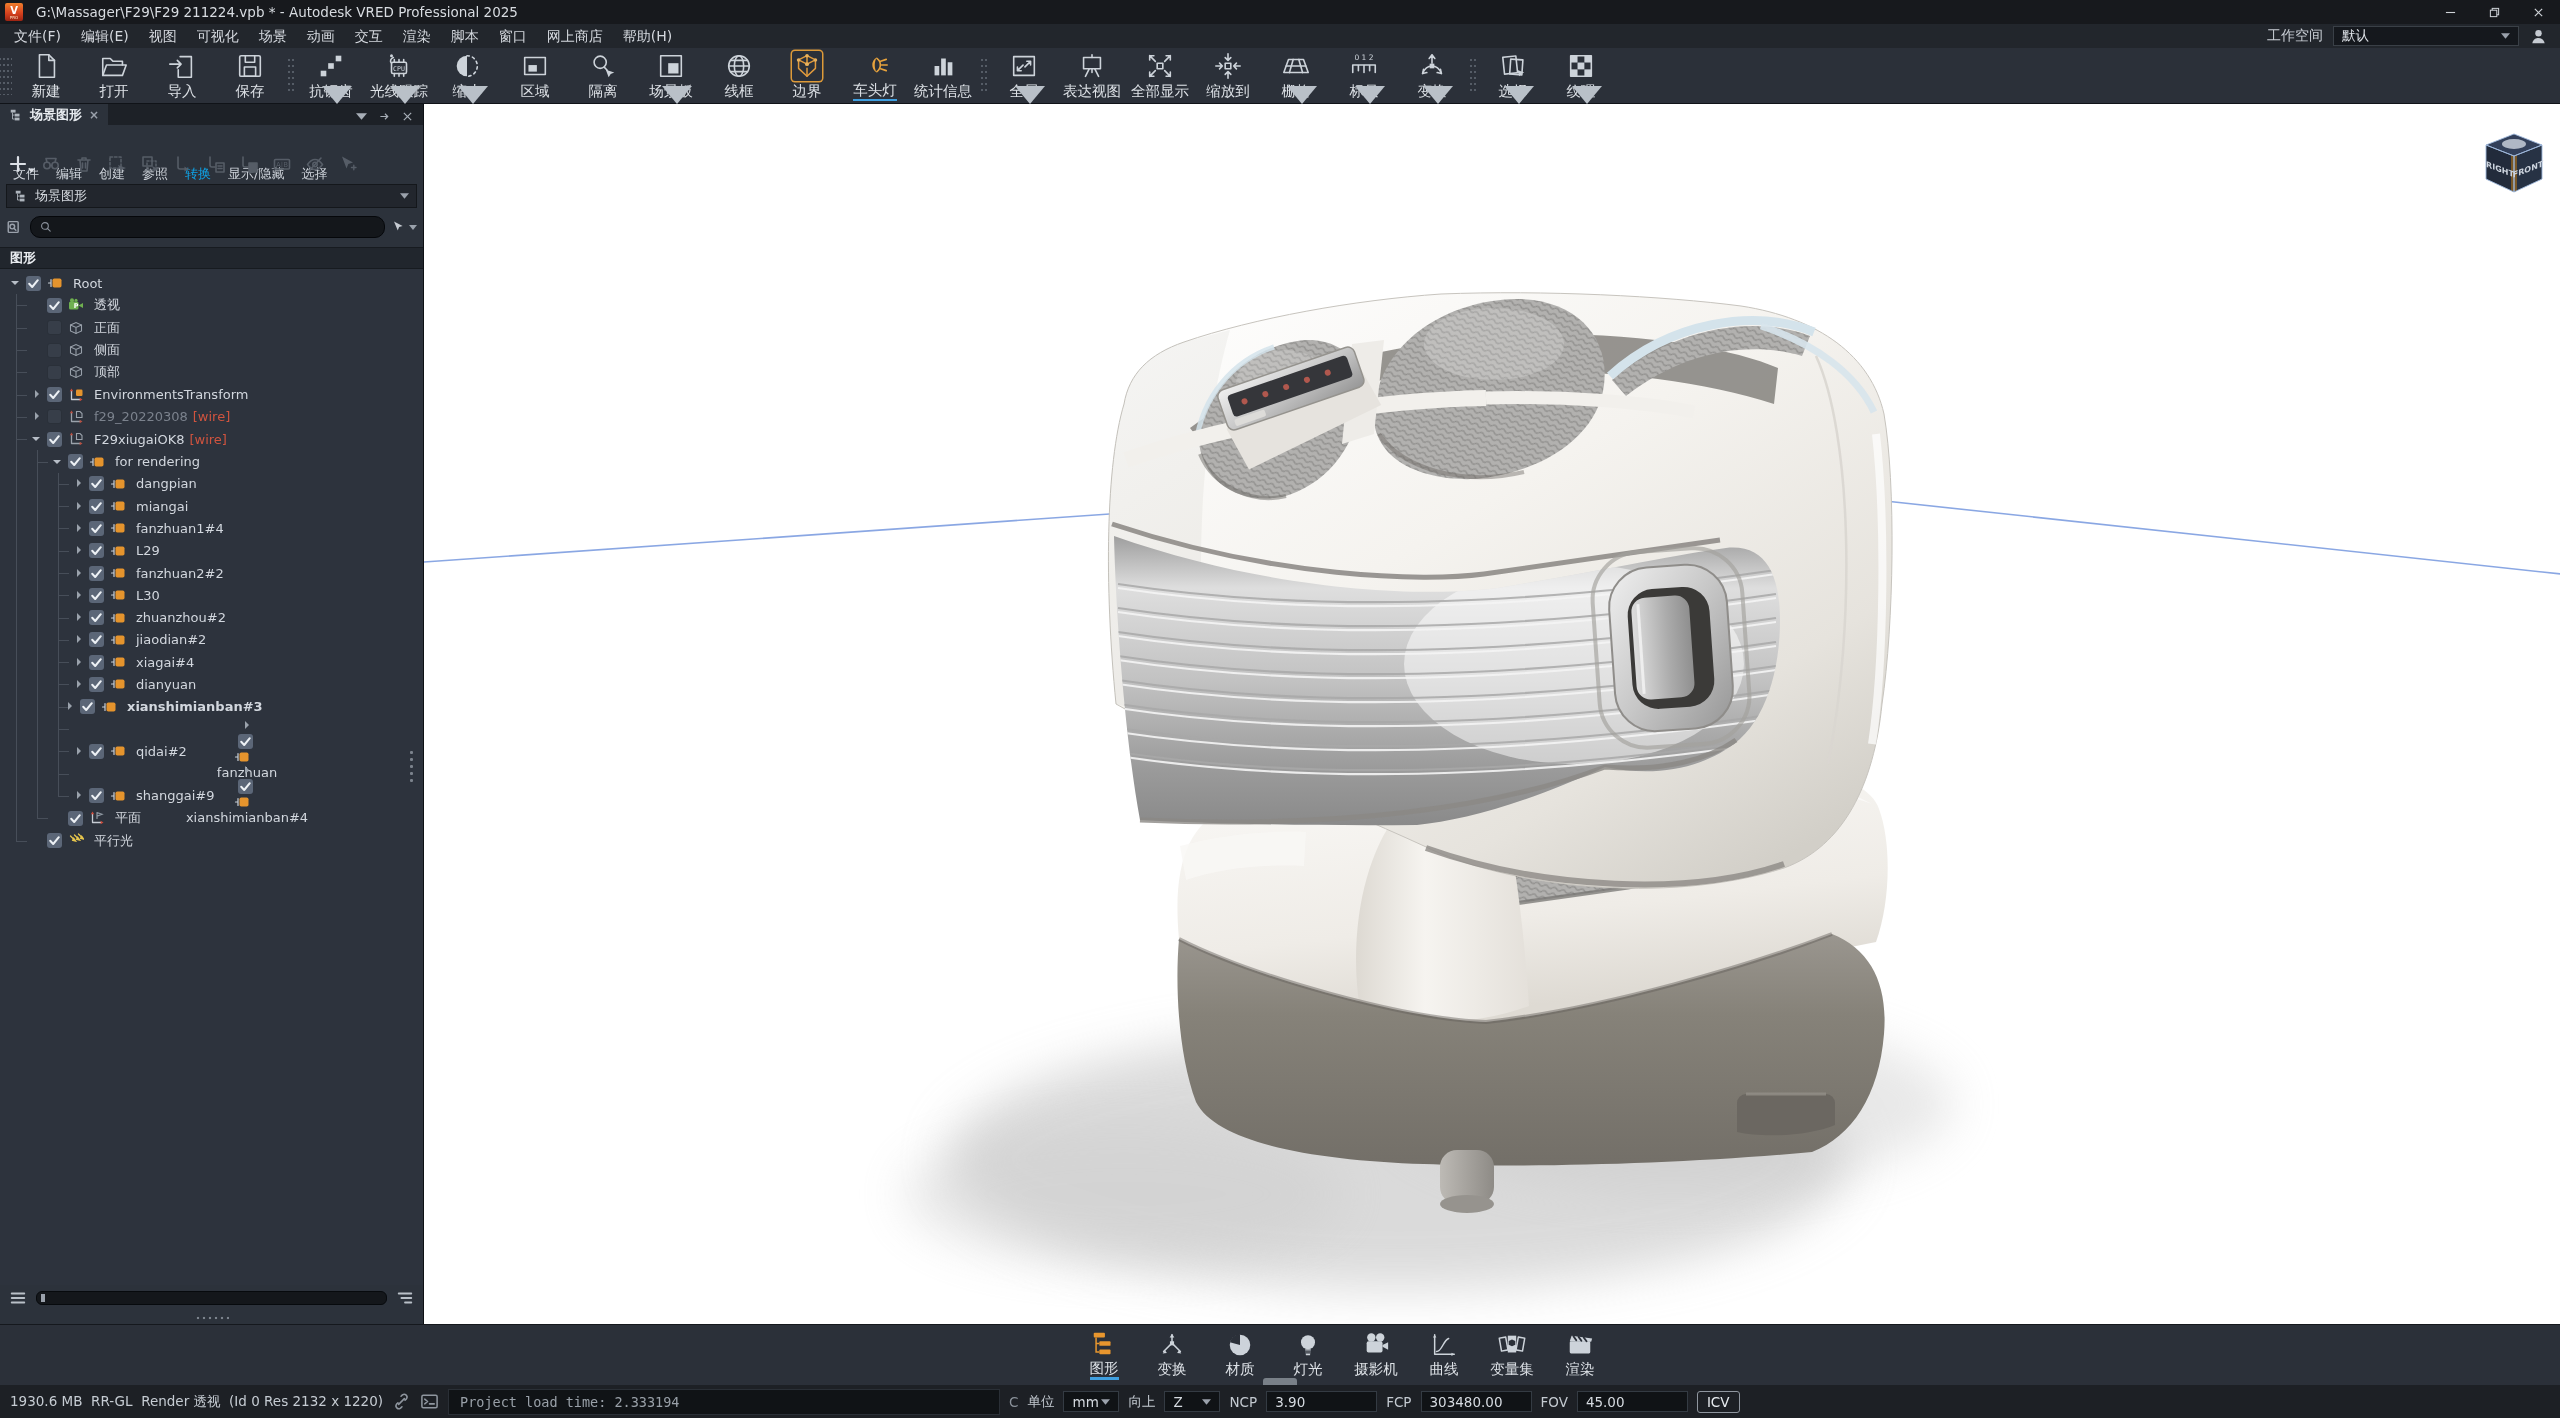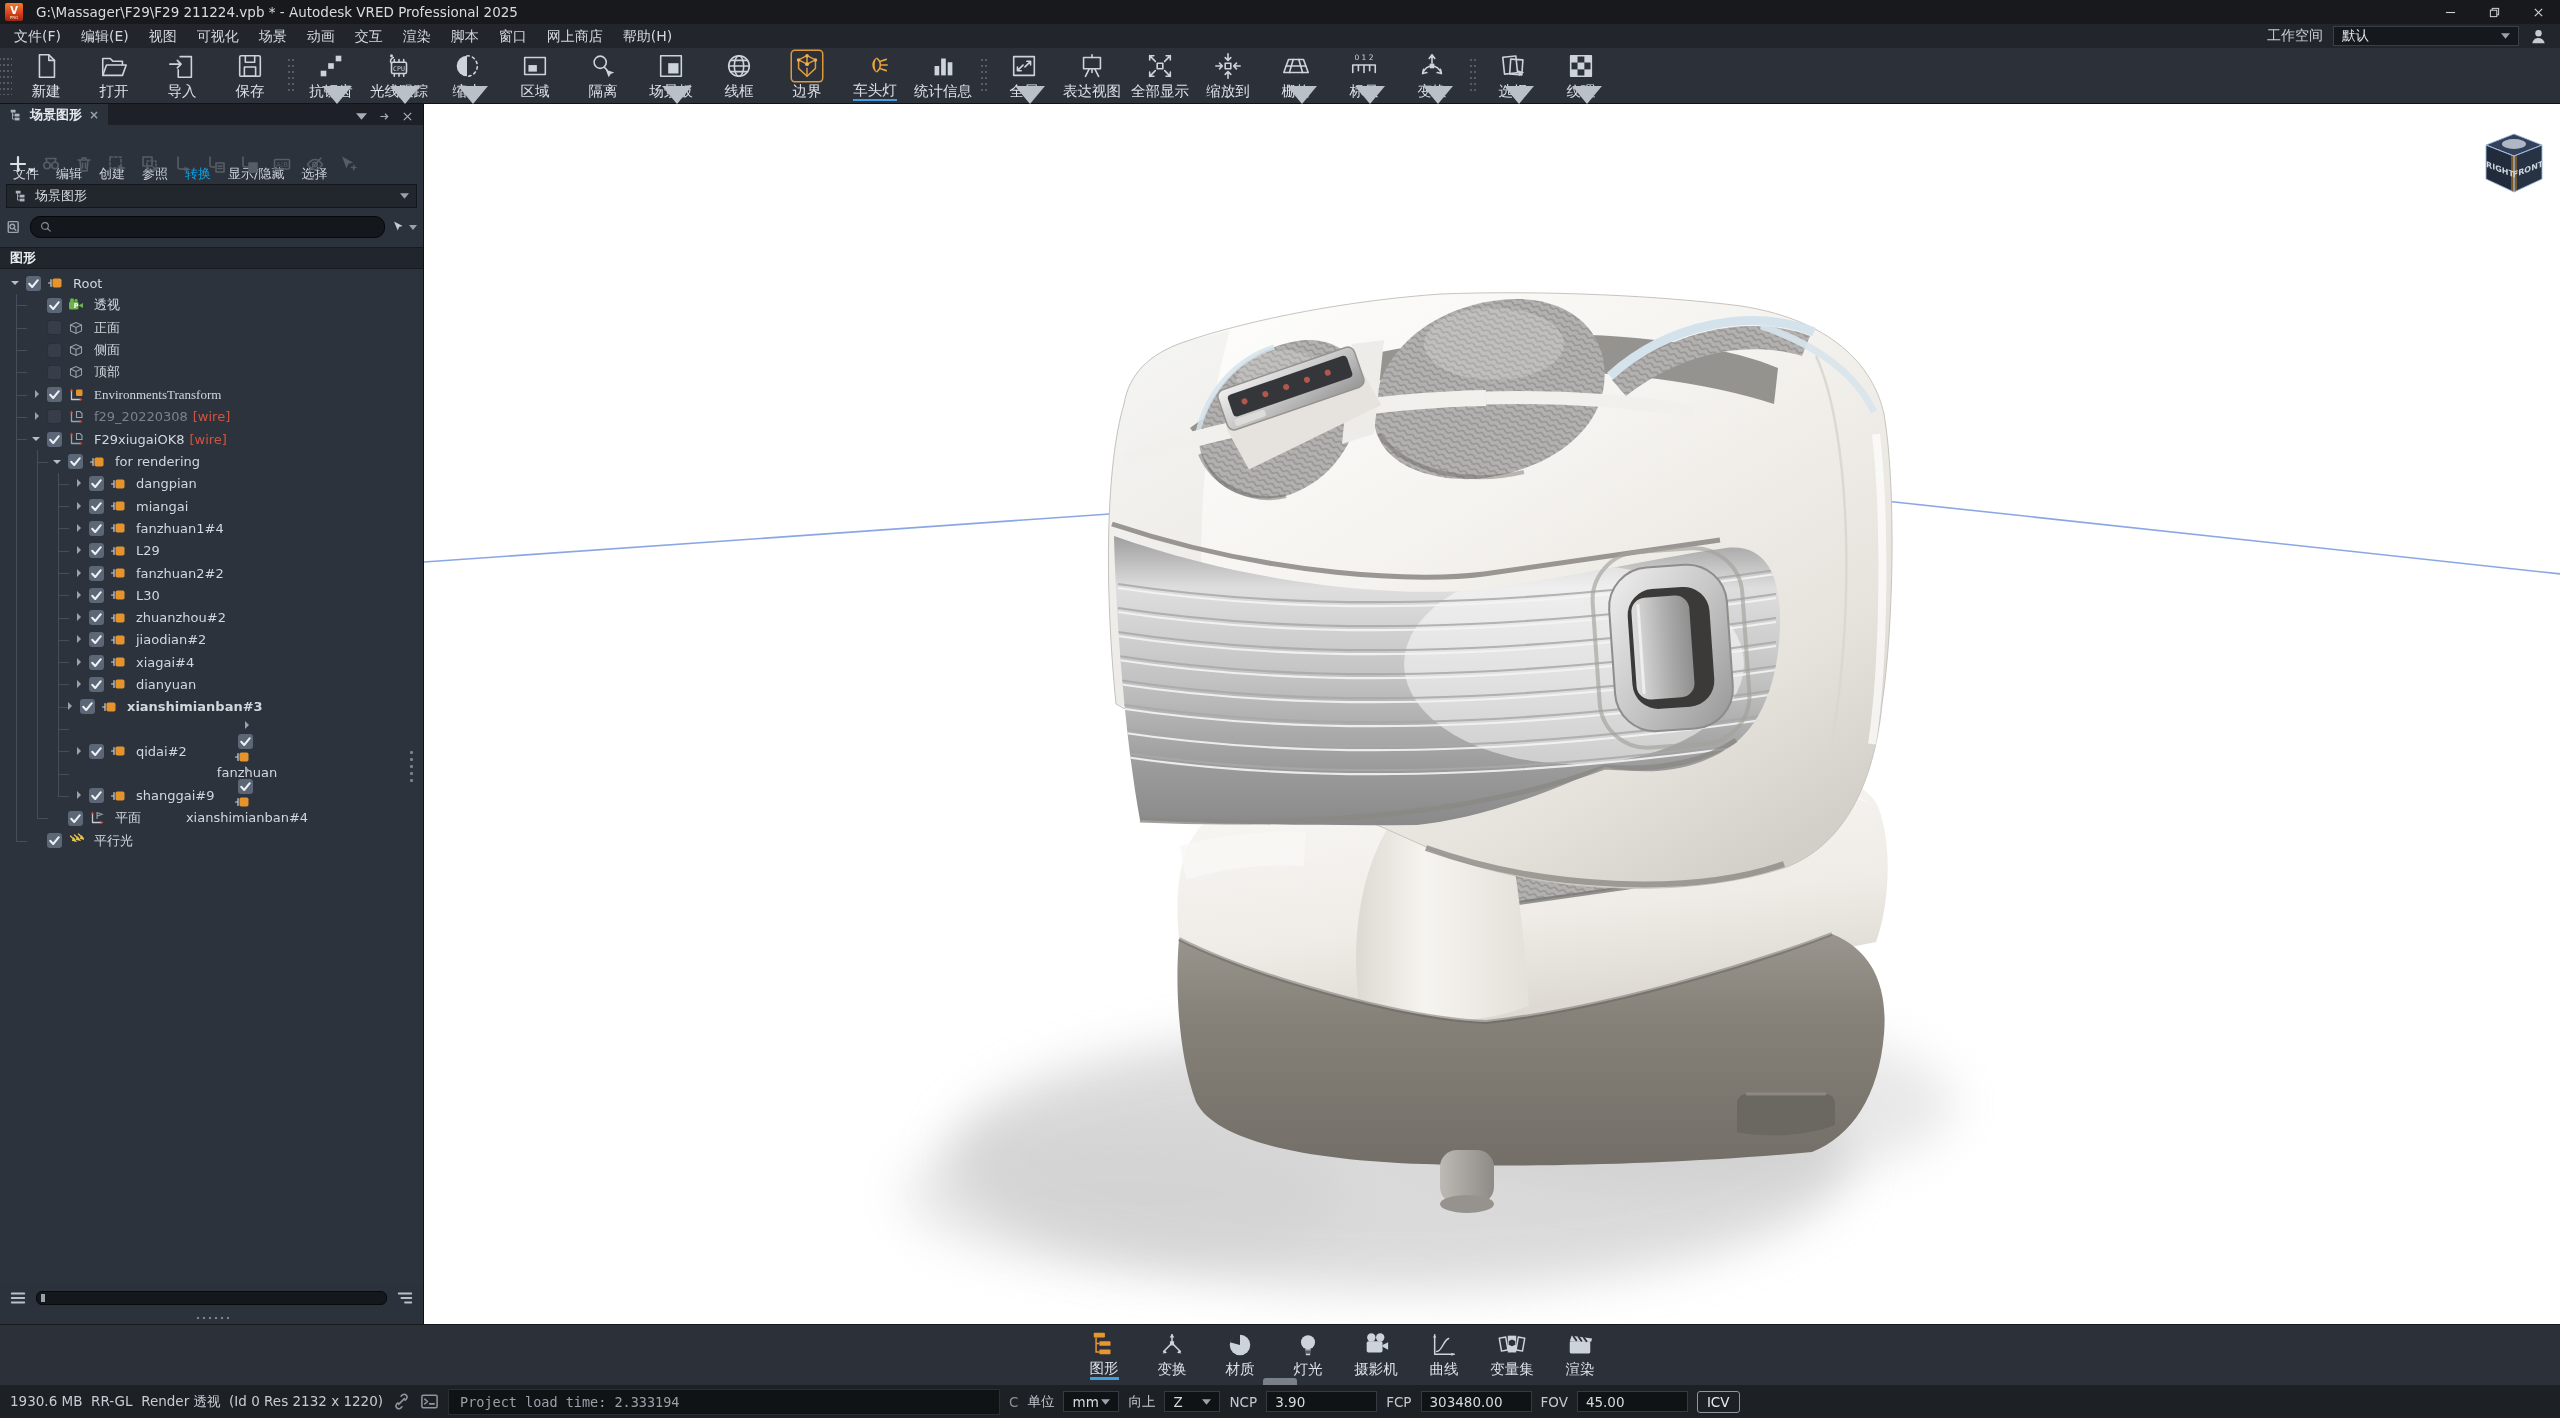--- a/index.html
+++ b/index.html
@@ -722,21 +722,21 @@
             <span class="exp "></span>
             <div class="cb off"></div>
             <span class="ticon">
               <svg viewBox="0 0 16 16" fill="none" stroke-linecap="round">
                 <path d="M2.5 5L8 2.5 13.5 5v6L8 13.5 2.5 11z" stroke="#98a0aa" stroke-width="1.1"></path>
                 <path d="M2.5 5L8 7.5l5.5-2.5M8 7.5v6" stroke="#98a0aa" stroke-width="1.1"></path>
               </svg>
             </span>
             <span class="tlabel">顶部</span>
           </div>
-          <div class="trow" style="padding-left: 29px; font-family: Liberation Serif, serif;">
+          <div class="trow" style="padding-left: 29px;">
             <div class="guide" style="left: 16px;"></div>
             <div class="gstub" style="left: 16px;"></div>
             <span class="exp closed"></span>
             <div class="cb on">
               <svg viewBox="0 0 15 15">
                 <path d="M3.2 7.8l3 3.2 5.6-6.8" stroke="#edf1f5" stroke-width="2" fill="none" stroke-linecap="round" stroke-linejoin="round"></path>
               </svg>
             </div>
             <span class="ticon">
               <svg viewBox="0 0 16 16" fill="none" stroke-linecap="round">

